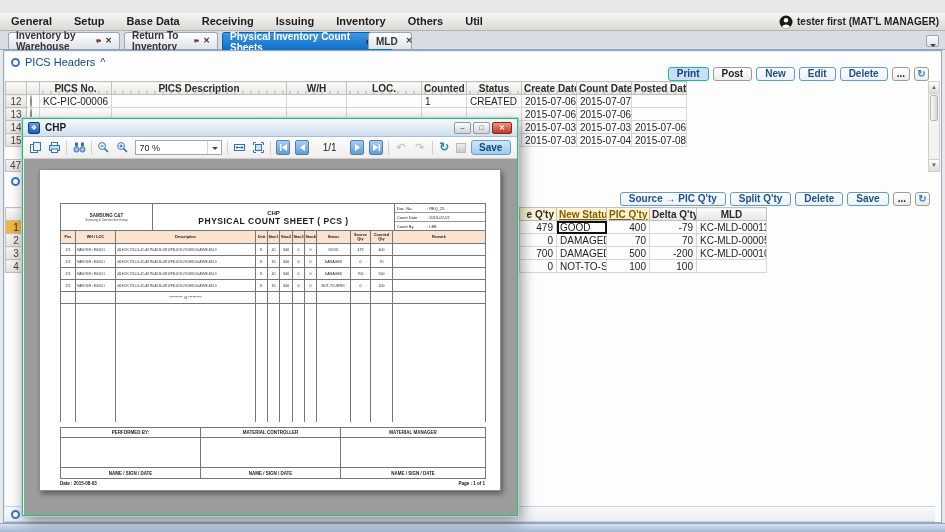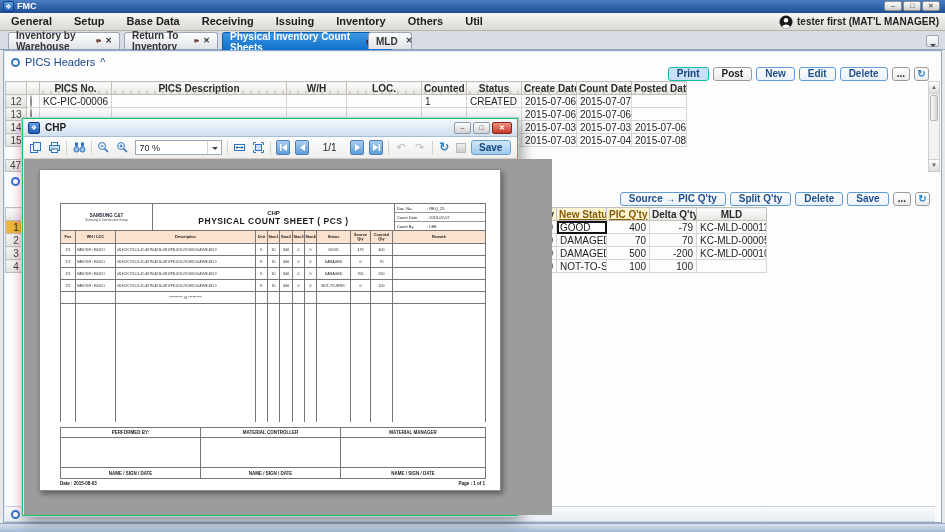--- a/index.html
+++ b/index.html
@@ -101,21 +101,21 @@
   .navbtn{width:15px;height:15px;border:1px solid #4c7fb5;border-radius:2px;background:linear-gradient(#a9cdf0,#5f9ed8);
     display:flex;align-items:center;justify-content:center;box-sizing:border-box;}
   .pgind{font-size:10px;color:#222;width:34px;text-align:center;}
   .dis{color:#b8b8b8;font-size:11px;line-height:13px;}
   .refr{color:#2e86c8;font-size:12px;line-height:13px;font-weight:bold;}
   .gripbox{width:8px;height:8px;background:linear-gradient(#eee,#ccc);border:1px solid #bbb;}
   .savebtn{margin-left:auto;width:44px;height:15px;border:1px solid #6aa0d0;border-radius:3px;
     background:linear-gradient(#cfe6f8,#a0cbec);font-size:10px;font-weight:bold;color:#13457e;text-align:center;line-height:14px;box-sizing:border-box;}
   .grip{left:188px;top:41px;width:120px;height:3px;
     background:repeating-linear-gradient(90deg,#c6c6c6 0 2px,transparent 2px 4px);}
-  .preview{left:1px;top:40px;width:493px;height:356px;background:#9c9c9c;overflow:hidden;padding-left:35px;}
+  .preview{left:1px;top:40px;width:493px;height:356px;background:#9c9c9c;overflow:hidden;}
   .page{position:absolute;left:15px;top:10px;width:462px;height:322px;background:#fff;border:1px solid #8a8a8a;
     box-shadow:2px 3px 5px rgba(0,0,0,.4);box-sizing:border-box;}
 
   
   .doc *{box-sizing:border-box;}
   .doct{border-collapse:collapse;table-layout:fixed;width:425px;color:#1a1a1a;}
   .doct td,.doct th{border:1px solid #777;padding:0;overflow:hidden;white-space:nowrap;font-weight:normal;}
   .bandlogo{text-align:center;}
   .co1{font-size:4.5px;font-weight:bold;color:#223;}
   .co2{font-size:3px;color:#445;}
@@ -131,27 +131,20 @@
   .mkr td{font-size:3.5px;height:12px;}
   .spc td{border-top:none;border-bottom:none;height:118px;}
   .sigt td{border:1px solid #777;font-size:4.5px;font-weight:bold;text-align:center;}
   .datefoot{display:flex;justify-content:space-between;font-size:4.5px;font-weight:bold;color:#111;}
 </style>
 </head>
 <body>
 
 <div id="screen">
 
-  <div class="abs titlebar">
-    <div class="abs logo" style="left:3px;top:1px;">❖</div>
-    <div class="abs app">FMC</div>
-    <div class="abs winbtn" style="left:884px;top:1px;">–</div>
-    <div class="abs winbtn" style="left:903px;top:1px;">□</div>
-    <div class="abs winbtn" style="left:922px;top:1px;">✕</div>
-  </div>
 
   <div class="abs menubar">
     <span class="menuitem">General</span>
     <span class="menuitem">Setup</span>
     <span class="menuitem">Base Data</span>
     <span class="menuitem">Receiving</span>
     <span class="menuitem">Issuing</span>
     <span class="menuitem">Inventory</span>
     <span class="menuitem">Others</span>
     <span class="menuitem">Util</span>

